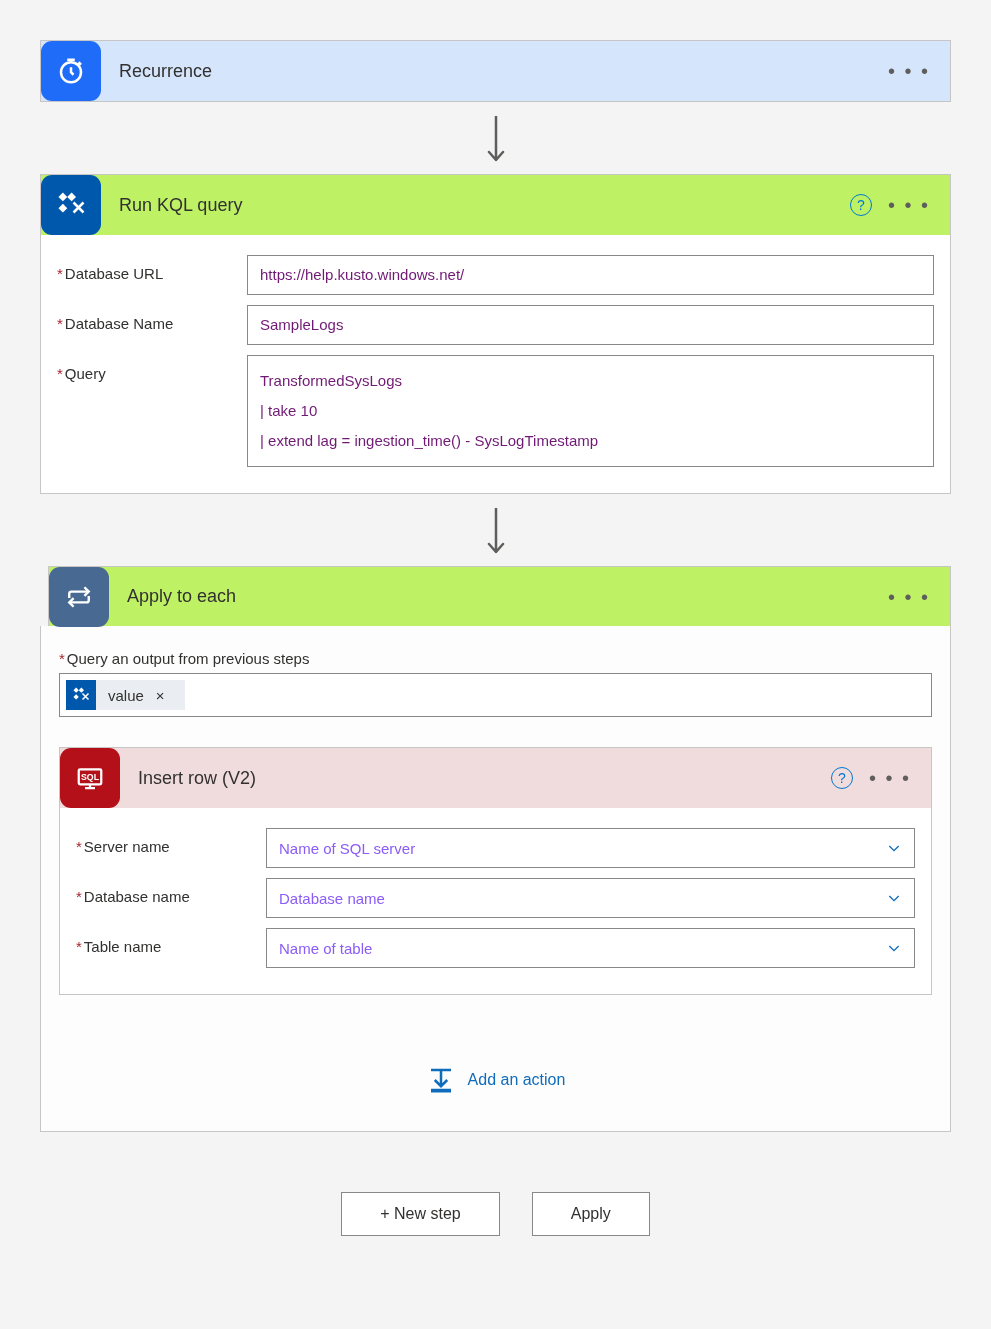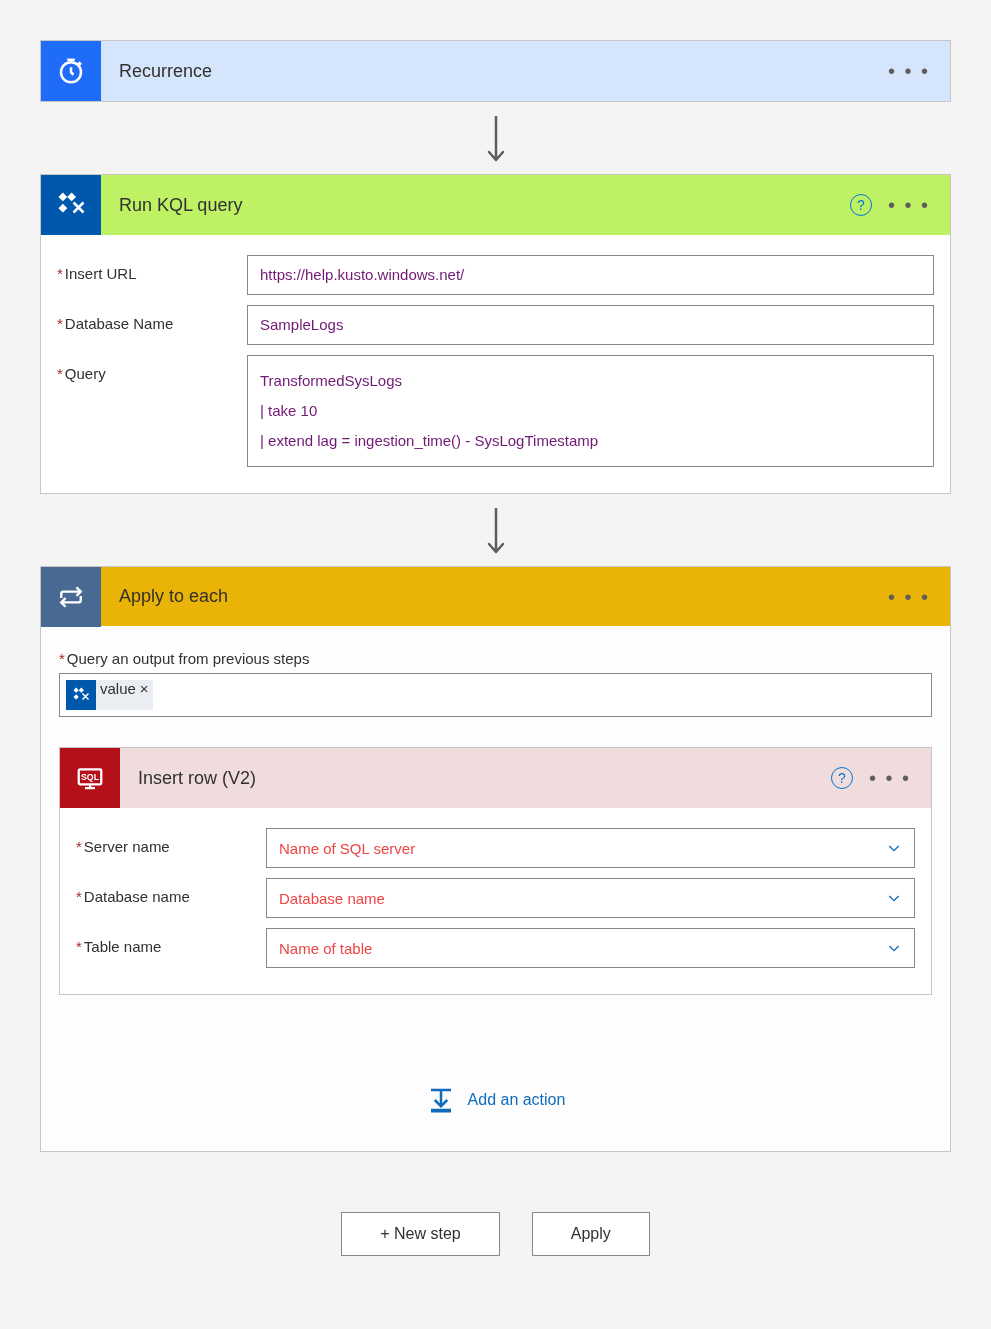--- a/index.html
+++ b/index.html
@@ -23,20 +23,21 @@
     height: 60px;
     position: relative;
   }
   .card-icon {
     width: 60px;
     height: 60px;
     display: flex;
     align-items: center;
     justify-content: center;
     flex-shrink: 0;
+    border-radius: 11px;
   }
   .card-title {
     flex: 1;
     font-size: 18px;
     font-weight: 400;
     padding-left: 18px;
   }
   .card-actions {
     display: flex;
     align-items: center;
@@ -60,21 +61,21 @@
     color: #605e5c;
     cursor: pointer;
     letter-spacing: 2px;
     line-height: 10px;
     padding: 6px 2px;
   }
   .hdr-recurrence { background: #d5e5fb; }
   .icon-recurrence { background: #1f6cf9; }
   .hdr-kql { background: #bef264; }
   .icon-kql { background: #0058ad; }
-  .hdr-apply { background: #eab308; }
+  .hdr-apply { background: #bef264; margin-left: 8px; }
   .icon-apply { background: #486991; }
   .hdr-sql { background: #f1dcdd; }
   .icon-sql { background: #b41019; }
 
   .card-body {
     background: #fff;
     padding: 10px 16px 16px 16px;
   }
   .form-row {
     display: flex;
@@ -104,21 +105,21 @@
     white-space: pre-line;
   }
   .dropdown {
     flex: 1;
     border: 1px solid #8a8886;
     background: #fff;
     display: flex;
     align-items: center;
     min-height: 40px;
     padding: 0 12px;
-    color: #ef4444;
+    color: #8b5cf6;
     cursor: pointer;
   }
   .dropdown .dd-text { flex: 1; font-size: 15px; }
   .chev-down { width: 16px; height: 16px; }
 
   .arrow {
     display: flex;
     justify-content: center;
     padding: 6px 0;
   }
@@ -138,43 +139,43 @@
   .token-row {
     border: 1px solid #8a8886;
     background: #fff;
     padding: 6px;
     display: flex;
     align-items: center;
   }
   .token {
     background: #eaeef2;
     display: inline-flex;
-    align-items: flex-start;
+    align-items: center;
     height: 30px;
-    padding-right: 4px;
-    gap: 4px;
+    padding-right: 20px;
+    gap: 12px;
     font-size: 15px;
   }
   .token-icon {
     width: 30px;
     height: 30px;
     background: #0058ad;
     display: flex;
     align-items: center;
     justify-content: center;
   }
   .token-x { cursor: pointer; color: #323130; font-size: 15px; }
 
   .inner-card {
     margin-top: 30px;
     border: 1px solid #c8c6c4;
   }
 
   .add-action {
-    margin-top: 90px;
+    margin-top: 70px;
     display: flex;
     justify-content: center;
     align-items: center;
     gap: 12px;
     color: #0f6cbd;
     font-size: 16px;
     cursor: pointer;
   }
 
   .footer-btns {
@@ -230,21 +231,21 @@
       </svg>
     </div>
     <div class="card-title">Run KQL query</div>
     <div class="card-actions">
       <div class="help-icon">?</div>
       <div class="dots">• • •</div>
     </div>
   </div>
   <div class="card-body">
     <div class="form-row">
-      <div class="form-label"><span class="req">*</span><span>Insert URL</span></div>
+      <div class="form-label"><span class="req">*</span><span>Database URL</span></div>
       <div class="form-input">https://help.kusto.windows.net/</div>
     </div>
     <div class="form-row">
       <div class="form-label"><span class="req">*</span><span>Database Name</span></div>
       <div class="form-input">SampleLogs</div>
     </div>
     <div class="form-row">
       <div class="form-label"><span class="req">*</span><span>Query</span></div>
       <div class="form-input multi">TransformedSysLogs
 | take 10

